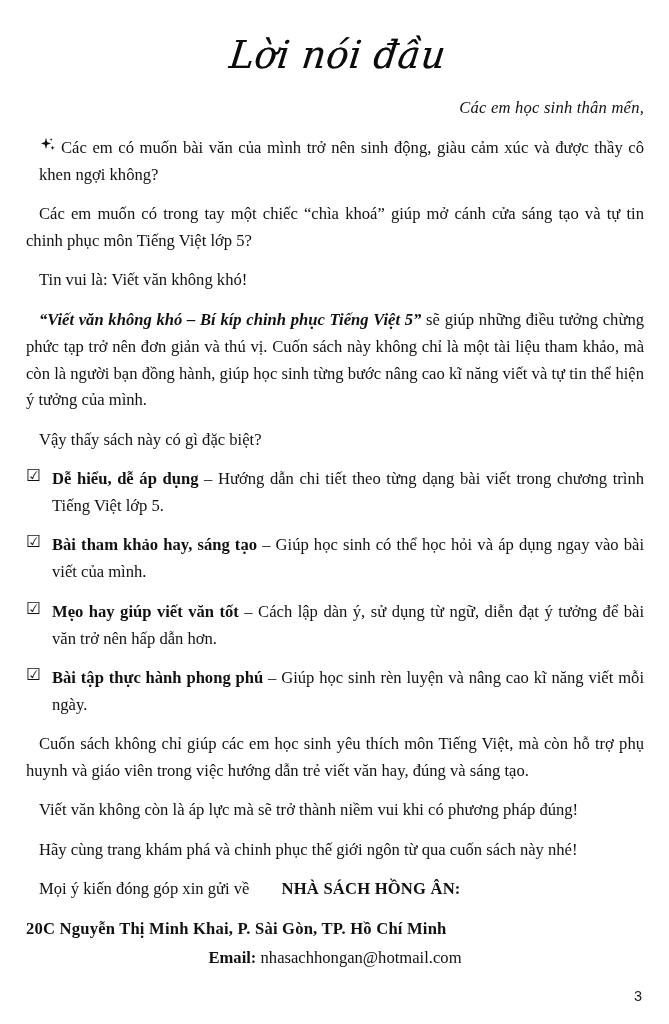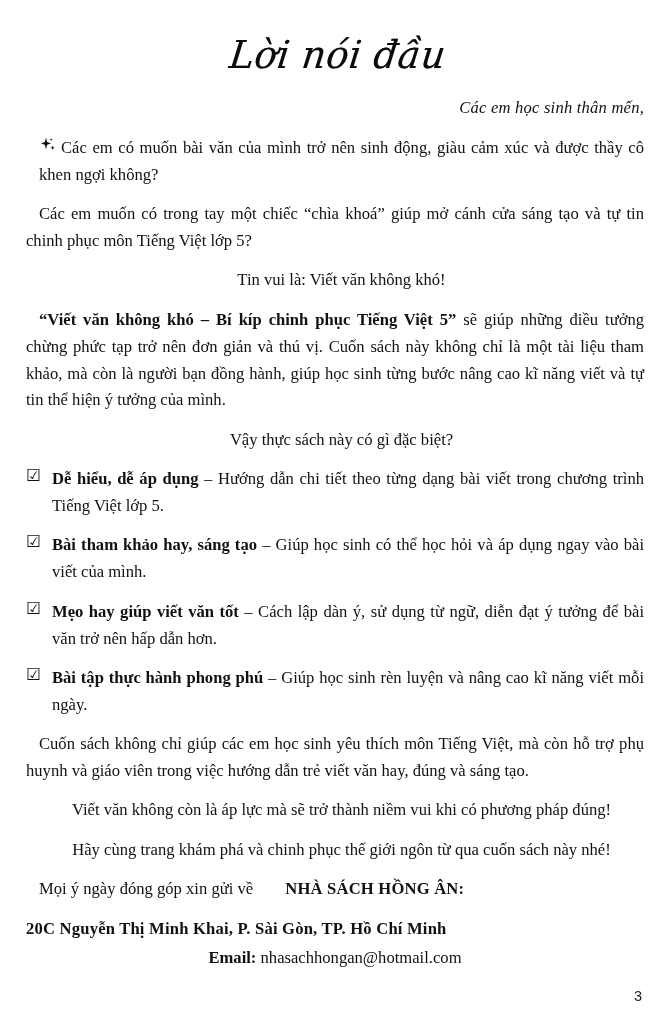--- a/index.html
+++ b/index.html
@@ -52,21 +52,21 @@
     line-height: 1.62;
     text-align: justify;
     text-justify: inter-word;
   }
 
   p.para {
     margin: 0 0 12.5px 0;
     text-indent: 13px;
     text-align: justify;
   }
-  p.para.last-left { text-align: center; }
+  p.para.last-left { text-align: left; }
 
   .salutation {
     margin: 0 0 13px 0;
     text-indent: 13px;
     font-style: italic;
     font-weight: 400;
     text-align: right;
     letter-spacing: 0.2px;
   }
 
@@ -75,21 +75,21 @@
   .sparkle-icon {
     display: inline-block;
     width: 19px;
     height: 15px;
     vertical-align: -1px;
     margin-right: 3px;
     position: relative;
     top: -2px;
   }
 
-  .bold { font-weight: 700; }
+  .bold { font-weight: 700; font-style: italic; }
 
   
   ul.checklist {
     list-style: none;
     margin: 0;
     padding: 0;
   }
   ul.checklist li {
     position: relative;
     margin: 0 0 12.5px 0;
@@ -161,21 +161,21 @@
               <path d="M12.1 1.0 L12.5 2.2 L13.7 2.65 L12.5 3.1 L12.1 4.3 L11.7 3.1 L10.5 2.65 L11.7 2.2 Z"></path>
             </g>
           </svg></span><span>Các em có muốn bài văn của mình trở nên sinh động, giàu cảm xúc và được thầy cô khen ngợi không?</span></p>
 
     <p class="para">Các em muốn có trong tay một chiếc “chìa khoá” giúp mở cánh cửa sáng tạo và tự tin chinh phục môn Tiếng Việt lớp 5?</p>
 
     <p class="para last-left">Tin vui là: Viết văn không khó!</p>
 
     <p class="para"><span class="bold">“Viết văn không khó – Bí kíp chinh phục Tiếng Việt 5”</span><span> sẽ giúp những điều tưởng chừng phức tạp trở nên đơn giản và thú vị. Cuốn sách này không chỉ là một tài liệu tham khảo, mà còn là người bạn đồng hành, giúp học sinh từng bước nâng cao kĩ năng viết và tự tin thể hiện ý tưởng của mình.</span></p>
 
-    <p class="para last-left">Vậy thực sách này có gì đặc biệt?</p>
+    <p class="para last-left">Vậy thấy sách này có gì đặc biệt?</p>
 
     <ul class="checklist">
       <li>
         <span class="check-icon">☑</span>
         <span class="li-term">Dễ hiểu, dễ áp dụng</span><span class="dash"> – Hướng dẫn chi tiết theo từng dạng bài viết trong chương trình Tiếng Việt lớp 5.</span>
       </li>
       <li>
         <span class="check-icon">☑</span>
         <span class="li-term">Bài tham khảo hay, sáng tạo</span><span class="dash"> – Giúp học sinh có thể học hỏi và áp dụng ngay vào bài viết của mình.</span>
       </li>
@@ -186,21 +186,21 @@
       <li>
         <span class="check-icon">☑</span>
         <span class="li-term">Bài tập thực hành phong phú</span><span class="dash"> – Giúp học sinh rèn luyện và nâng cao kĩ năng viết mỗi ngày.</span>
       </li>
     </ul>
 
     <p class="para">Cuốn sách không chỉ giúp các em học sinh yêu thích môn Tiếng Việt, mà còn hỗ trợ phụ huynh và giáo viên trong việc hướng dẫn trẻ viết văn hay, đúng và sáng tạo.</p>
     <p class="para last-left">Viết văn không còn là áp lực mà sẽ trở thành niềm vui khi có phương pháp đúng!</p>
     <p class="para last-left">Hãy cùng trang khám phá và chinh phục thế giới ngôn từ qua cuốn sách này nhé!</p>
 
-    <p class="contact-line"><span>Mọi ý ngày đóng góp xin gửi về </span><span class="store-name">NHÀ SÁCH HỒNG ÂN:</span></p>
+    <p class="contact-line"><span>Mọi ý kiến đóng góp xin gửi về </span><span class="store-name">NHÀ SÁCH HỒNG ÂN:</span></p>
 
     <p class="centered-bold">20C Nguyễn Thị Minh Khai, P. Sài Gòn, TP. Hồ Chí Minh</p>
 
     <p class="email-line"><span class="email-label">Email:</span><span class="email-value">&nbsp;<span>nhasachhongan@hotmail.com</span></span></p>
 
   </div>
 
   <div class="folio">3</div>
 
 </div>

